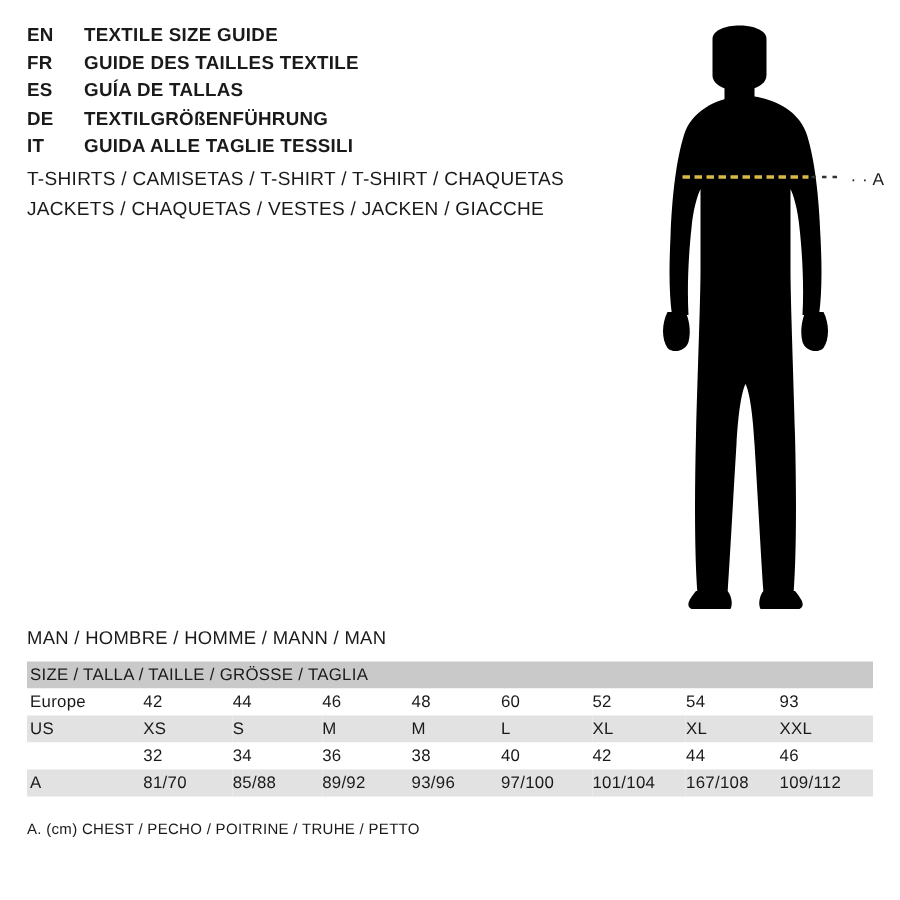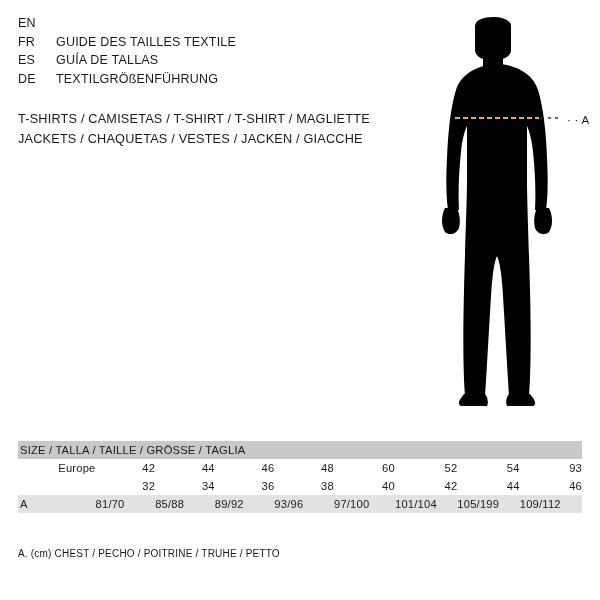--- a/index.html
+++ b/index.html
@@ -27,20 +27,21 @@
     left: 18px;
     top: 14px;
     width: 380px;
   }
   .lang-row {
     display: flex;
     align-items: baseline;
     font-size: 12.5px;
     line-height: 18.6px;
     letter-spacing: 0.2px;
+    font-weight: bold;
   }
   .lang-code {
     width: 38px;
     flex: 0 0 38px;
     font-size: 12.5px;
   }
   .lang-text {
     flex: 1 1 auto;
   }
 
@@ -104,21 +105,20 @@
   .row-header td {
     background: #c9c9c9;
     font-size: 11.2px;
     height: 17px;
   }
   .row-shade td {
     background: #e2e2e2;
   }
   .row-plain td {
     background: #ffffff;
-    text-align: right;
   }
   .col-label {
     width: 86px;
     padding-left: 2px !important;
   }
   .col-v {
     width: 68px;
     text-align: left;
   }
   .hdr-text {
@@ -134,37 +134,42 @@
   }
 </style>
 </head>
 <body>
 
 <div id="page">
 
   <div class="lang-block">
     <div class="lang-row">
       <span class="lang-code">EN</span>
+      <span class="lang-text">TEXTILE SIZE GUIDE</span>
     </div>
     <div class="lang-row">
       <span class="lang-code">FR</span>
       <span class="lang-text">GUIDE DES TAILLES TEXTILE</span>
     </div>
     <div class="lang-row">
       <span class="lang-code">ES</span>
       <span class="lang-text">GUÍA DE TALLAS</span>
     </div>
     <div class="lang-row">
       <span class="lang-code">DE</span>
       <span class="lang-text">TEXTILGRÖßENFÜHRUNG</span>
     </div>
+    <div class="lang-row">
+      <span class="lang-code">IT</span>
+      <span class="lang-text">GUIDA ALLE TAGLIE TESSILI</span>
+    </div>
   </div>
 
   <div class="cat-block">
-    <div class="cat-line">T-SHIRTS / CAMISETAS / T-SHIRT / T-SHIRT / MAGLIETTE</div>
+    <div class="cat-line">T-SHIRTS / CAMISETAS / T-SHIRT / T-SHIRT / CHAQUETAS</div>
     <div class="cat-line">JACKETS / CHAQUETAS / VESTES / JACKEN / GIACCHE</div>
   </div>
 
   <div class="figure-wrap">
     <svg width="175" height="400" viewBox="0 0 175 400">
       <g fill="#000000">
 
         <path d="M60 16 C60 4, 96 4, 96 16 L96 40 C96 54, 60 54, 60 40 Z"></path>
 
         <rect x="68" y="46" width="20" height="14"></rect>
@@ -208,20 +213,21 @@
         <line x1="40" y1="108" x2="124" y2="108" stroke="#d9b84a" stroke-width="2.2" stroke-dasharray="5,3"></line>
       </g>
 
       <g>
         <line x1="126" y1="108" x2="146" y2="108" stroke="#333333" stroke-width="1.6" stroke-dasharray="3,4"></line>
       </g>
     </svg>
     <div class="callout-label">· · A</div>
   </div>
 
+  <div class="man-title">MAN / HOMBRE / HOMME / MANN / MAN</div>
 
   <table class="size-table">
     <tbody>
       <tr class="row-header">
         <td colspan="9">
           <span class="hdr-text">SIZE / TALLA / TAILLE / GRÖSSE / TAGLIA</span>
         </td>
       </tr>
 
       <tr class="row-plain">
@@ -229,20 +235,31 @@
         <td class="col-v">42</td>
         <td class="col-v">44</td>
         <td class="col-v">46</td>
         <td class="col-v">48</td>
         <td class="col-v">60</td>
         <td class="col-v">52</td>
         <td class="col-v">54</td>
         <td class="col-v">93</td>
       </tr>
 
+      <tr class="row-shade">
+        <td class="col-label">US</td>
+        <td class="col-v">XS</td>
+        <td class="col-v">S</td>
+        <td class="col-v">M</td>
+        <td class="col-v">M</td>
+        <td class="col-v">L</td>
+        <td class="col-v">XL</td>
+        <td class="col-v">XL</td>
+        <td class="col-v">XXL</td>
+      </tr>
 
       <tr class="row-plain">
         <td class="col-label"></td>
         <td class="col-v">32</td>
         <td class="col-v">34</td>
         <td class="col-v">36</td>
         <td class="col-v">38</td>
         <td class="col-v">40</td>
         <td class="col-v">42</td>
         <td class="col-v">44</td>
@@ -250,21 +267,21 @@
       </tr>
 
       <tr class="row-shade">
         <td class="col-label">A</td>
         <td class="col-v">81/70</td>
         <td class="col-v">85/88</td>
         <td class="col-v">89/92</td>
         <td class="col-v">93/96</td>
         <td class="col-v">97/100</td>
         <td class="col-v">101/104</td>
-        <td class="col-v">105/199</td>
+        <td class="col-v">167/108</td>
         <td class="col-v">109/112</td>
       </tr>
     </tbody>
   </table>
 
   <div class="footnote">A. (cm) CHEST / PECHO / POITRINE / TRUHE / PETTO</div>
 
 </div>
 
 </body></html>

